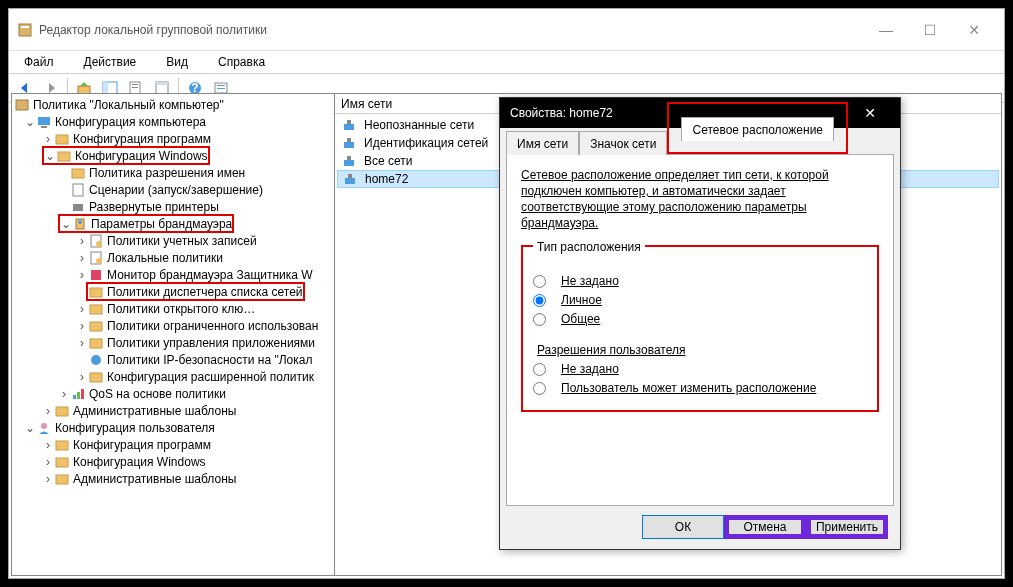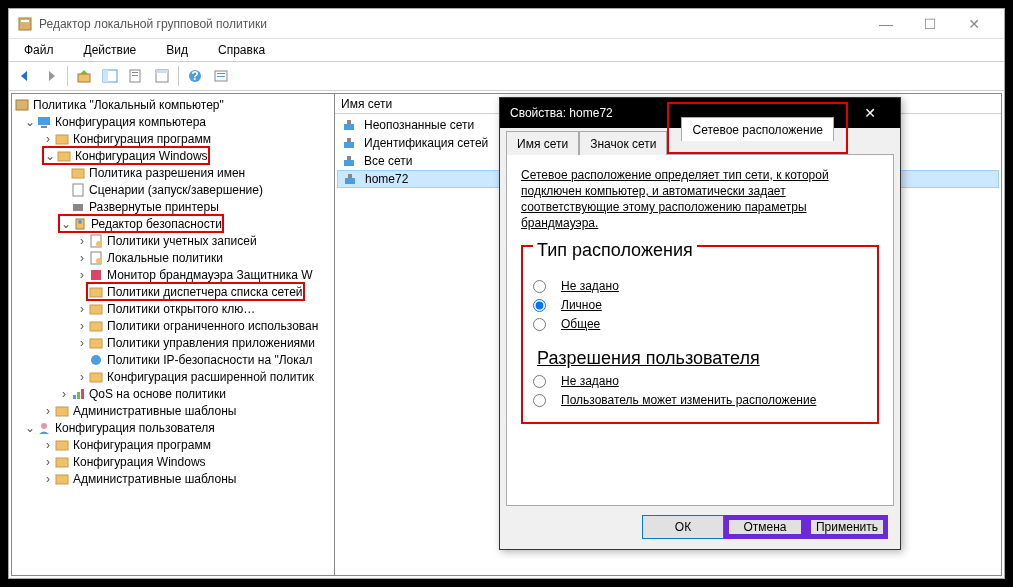--- a/index.html
+++ b/index.html
@@ -1,20 +1,20 @@
 <!DOCTYPE html>
 <html><head>
 <meta charset="utf-8">
 <style>
 * { box-sizing: border-box; margin: 0; padding: 0; font-family: "Segoe UI", Tahoma, sans-serif; font-size: 12px; }
 body { background: #000; width: 1013px; height: 587px; position: relative; overflow: hidden; }
 
 .window { position: absolute; left: 8px; top: 8px; width: 997px; height: 571px; background: #fff; border: 1px solid #aaa; }
 
-.titlebar { height: 30px; display: flex; align-items: center; padding: 0 8px; background: #fff; border-bottom: 1px solid #e0e0e0; }
+.titlebar { height: 42px; display: flex; align-items: center; padding: 0 8px; background: #fff; border-bottom: 1px solid #e0e0e0; }
 .titlebar .app-icon { width: 16px; height: 16px; margin-right: 6px; display: inline-block; }
 .titlebar .title { flex: 1; color: #555; }
 .titlebar .win-btn { width: 44px; height: 28px; text-align: center; color: #888; font-size: 14px; line-height: 28px; cursor: pointer; }
 
 .menubar { height: 22px; display: flex; align-items: center; padding: 0 15px; gap: 30px; }
 .menubar span { color: #000; cursor: pointer; }
 
 .toolbar { height: 30px; display: flex; align-items: center; padding: 0 4px; border-top: 1px solid #d0d0d0; border-bottom: 1px solid #d0d0d0; gap: 2px; }
 .tool-btn { width: 24px; height: 24px; display: flex; align-items: center; justify-content: center; cursor: pointer; border: 1px solid transparent; }
 .tool-sep { width: 1px; height: 20px; background: #ccc; margin: 0 2px; }
@@ -41,21 +41,21 @@
 .dialog { position: absolute; left: 499px; top: 97px; width: 402px; height: 453px; background: #f0f0f0; border: 1px solid #333; box-shadow: 2px 2px 8px rgba(0,0,0,.3); }
 .dlg-title { height: 30px; background: #000; color: #fff; display: flex; align-items: center; padding: 0 10px; }
 .dlg-title .t { flex: 1; font-size: 12px; }
 .dlg-close { width: 40px; height: 30px; display: flex; align-items: center; justify-content: center; color: #fff; cursor: pointer; font-size: 14px; }
 .dlg-tabs { height: 26px; display: flex; align-items: flex-end; padding: 4px 6px 0; gap: 0; background: #f0f0f0; }
 .tab { padding: 5px 10px 4px; border: 1px solid #aaa; border-bottom: none; background: #f0f0f0; cursor: pointer; font-size: 12px; position: relative; top: 1px; }
 .tab.active { background: #fff; z-index: 2; }
 .dlg-body { margin: 0 6px 6px; background: #fff; border: 1px solid #aaa; padding: 12px 14px; height: 352px; text-decoration: underline; }
 .desc { font-size: 12px; color: #000; line-height: 16px; margin-bottom: 14px; }
 .fieldset { border: 1px solid #bbb; padding: 8px 10px 10px; margin-bottom: 10px; }
-.legend { font-size: 18px; padding: 0 4px; background: #fff; position: relative; top: -15px; margin-bottom: -10px; display: inline-block; }
+.legend { font-size: 12px; padding: 0 4px; background: #fff; position: relative; top: -15px; margin-bottom: -10px; display: inline-block; }
 .radio-row { display: flex; align-items: center; gap: 15px; margin: 5px 0; }
 .radio-row input { margin: 0; }
 .dlg-buttons { position: absolute; bottom: 10px; right: 12px; display: flex; }
 .btn { width: 82px; height: 24px; border: 5px solid #6d28d9; background: #e1e1e1; cursor: pointer; font-size: 12px; }
 .btn.default { border: 1px solid #0078d7; }
 .red-tab { border: 2px solid #e00000; padding: 12px; }
 .red-fs { border: 2px solid #e00000 !important; }
 
 svg { display: block; }
 </style>
@@ -204,21 +204,21 @@
           </div>
         <div class="tree-item" style="padding-left:44px">
             <span class="red-wrap">
               <span class="exp">⌄</span>
               <span class="ic">
                 <svg width="14" height="14">
                   <rect x="3" y="2" width="8" height="10" fill="#f0c169" stroke="#a07c3f"></rect>
                   <circle cx="7" cy="5" r="2" fill="#4a9de0"></circle>
                 </svg>
               </span>
-              <span class="label">Редактор безопасности</span>
+              <span class="label">Параметры брандмауэра</span>
             </span>
           </div>
         <div class="tree-item" style="padding-left:62px">
             <span class="exp">›</span>
             <span class="ic">
               <svg width="14" height="14">
                 <rect x="2" y="1" width="10" height="12" fill="#fff" stroke="#888"></rect>
                 <circle cx="10" cy="10" r="3" fill="#f0c169"></circle>
               </svg>
             </span>

